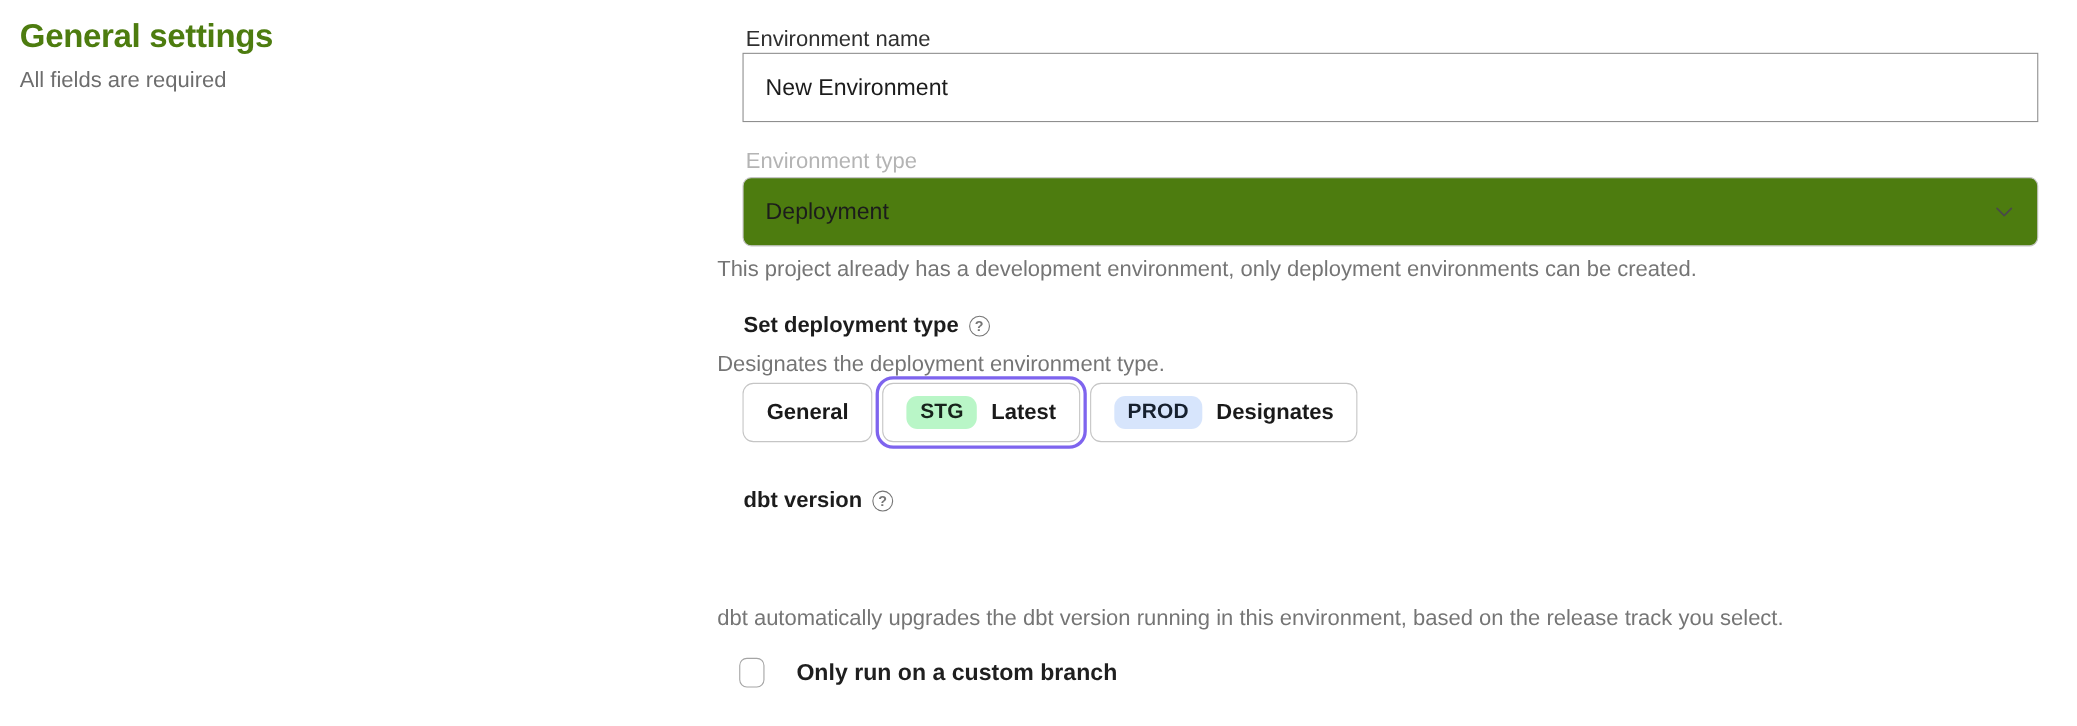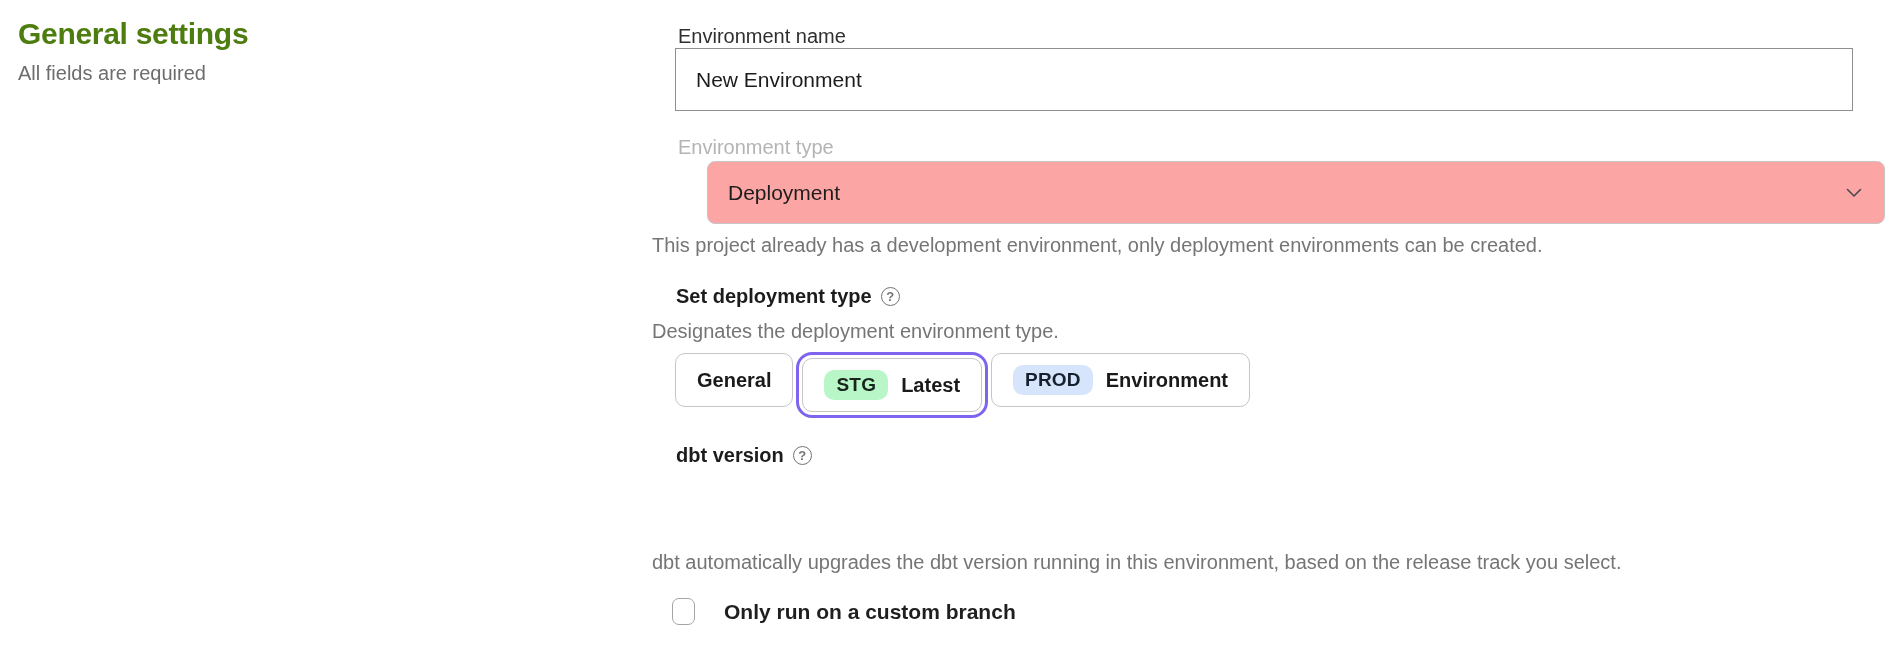--- a/index.html
+++ b/index.html
@@ -21,38 +21,38 @@
     border:1px solid #8f8f8f; border-radius:0; background:#fff;
     font-family:inherit; font-size:21px; color:#1c1c1c; padding:0 20px; outline:none;
   }
 
   .select {
     position:absolute; left:675px; width:1178px; height:63px;
     border:1px solid #b0b0b0; border-radius:8px; background:#fff;
     display:flex; align-items:center; justify-content:space-between;
     padding:0 22px 0 20px; font-size:21px; color:#1c1c1c; cursor:pointer;
   }
-  .select.disabled { background:#fca5a5; border-color:#c6c6c6; cursor:default;margin-left:32px; }
+  .select.disabled { background:#4d7c0f; border-color:#c6c6c6; cursor:default; }
   .chevron { display:flex; align-items:center; color:#4a4a4a; }
 
   .section-heading { position:absolute; left:676px; display:flex; align-items:center; gap:9px;
     font-size:20px; font-weight:700; color:#1c1c1c; }
   .help-icon {
     display:inline-flex; align-items:center; justify-content:center;
     width:19px; height:19px; border:1.5px solid #757575; border-radius:50%;
     font-size:13px; font-weight:600; color:#757575; cursor:pointer; line-height:1;
   }
 
   .segmented { position:absolute; left:675px; top:348px; display:flex; align-items:center; gap:9px; }
   .seg-btn {
     display:inline-flex; align-items:center; gap:13px; height:54px; padding:0 21px;
     background:#fff; border:1px solid #c5c5c5; border-radius:10px;
     font-family:inherit; font-size:20px; font-weight:600; color:#1a1a1a; cursor:pointer;
   }
-  .seg-btn.selected { outline:3px solid #7e64ee; outline-offset:3px;margin-top:10px; }
+  .seg-btn.selected { outline:3px solid #7e64ee; outline-offset:3px; }
   .type-badge {
     display:inline-block; padding:4px 12px; border-radius:10px;
     font-size:19px; font-weight:600; color:#17231b; letter-spacing:0.2px;
   }
   .badge-staging { background:#b9f6c7; }
   .badge-production { background:#d7e5fc; color:#16202e; }
 
   .checkbox-row { position:absolute; left:672px; top:598px; display:flex; align-items:center; gap:29px; cursor:pointer; }
   .checkbox-box { width:23px; height:27px; border:1.5px solid #a5a5a5; border-radius:7px; background:#fff; }
   .checkbox-label { font-size:21px; font-weight:600; color:#1f1f1f; }
@@ -88,21 +88,21 @@
   <div class="segmented">
     <button class="seg-btn">
       <span>General</span>
     </button>
     <button class="seg-btn selected">
       <span class="type-badge badge-staging">STG</span>
       <span>Latest</span>
     </button>
     <button class="seg-btn">
       <span class="type-badge badge-production">PROD</span>
-      <span>Environment</span>
+      <span>Designates</span>
     </button>
   </div>
 
   <div class="section-heading" style="top:444px;">
     <span>dbt version</span>
     <span class="help-icon">?</span>
   </div>
   <div class="helper-text" style="top:551px;">dbt automatically upgrades the dbt version running in this environment, based on the release track you select.</div>
 
   <div class="checkbox-row">

